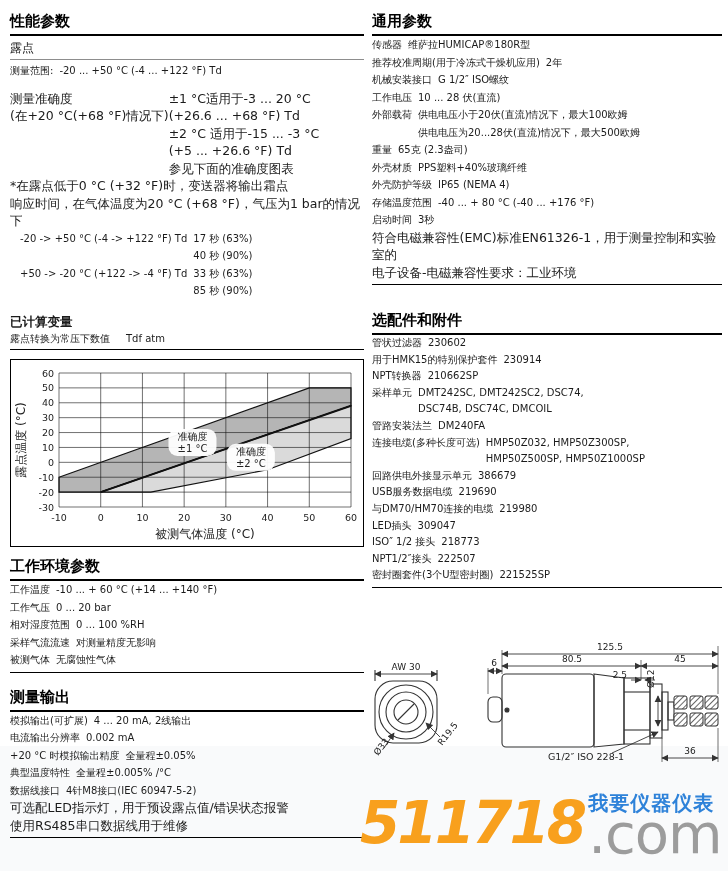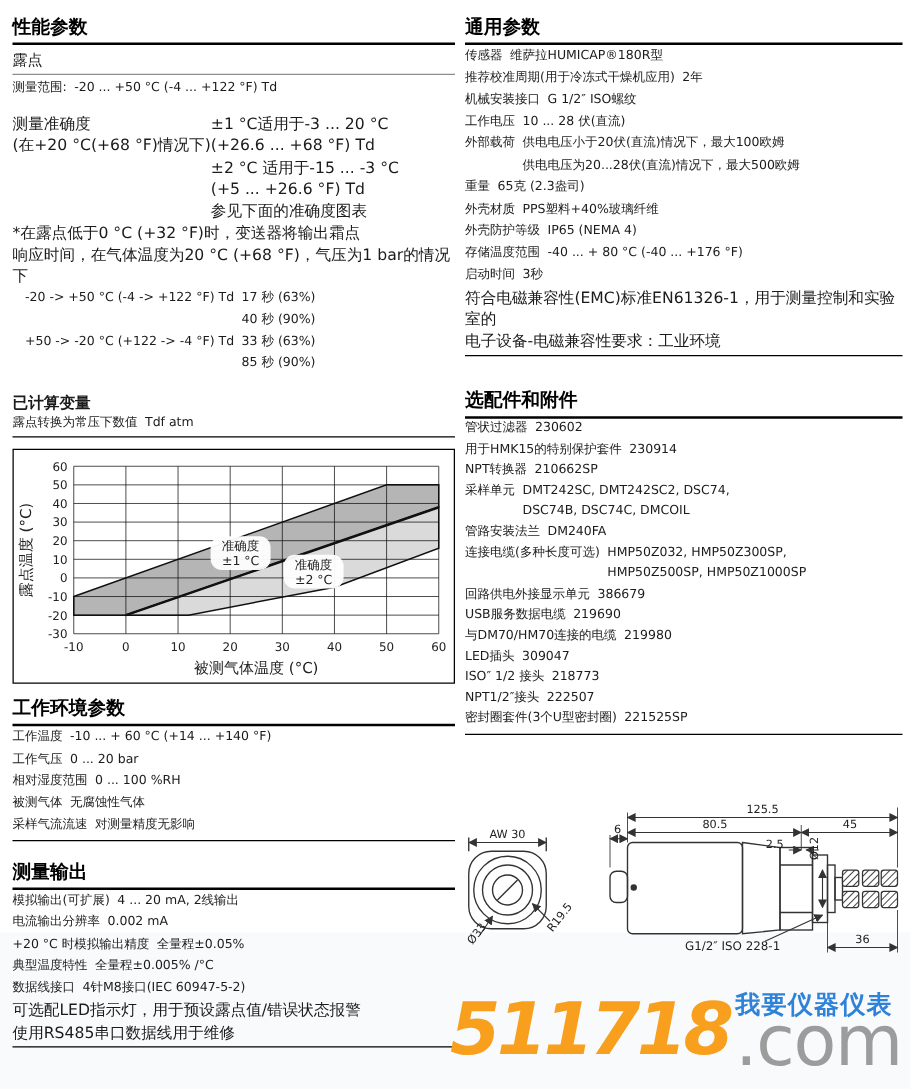--- a/index.html
+++ b/index.html
@@ -11,21 +11,21 @@
   .sec-title{font-size:15px;font-weight:bold;color:#000;border-bottom:2px solid #000;padding-bottom:3px;}
   .sub-rule{font-size:12px;padding:4px 0 2px 0;border-bottom:1px solid #8d8d8d;}
   .row{display:flex;justify-content:space-between;font-size:10px;line-height:17.5px;}
   .row .lbl{white-space:nowrap;}
   .row .val{flex:1;margin-left:6px;}
   .note{font-size:12.5px;line-height:17.5px;}
   .acc-block{display:flex;justify-content:space-between;margin-top:10px;font-size:12.5px;line-height:17.5px;}
   .acc-block .right{flex:1;}
   .resp-row .lbl{padding-left:10px;}
   .calc-title{font-weight:bold;font-size:12.5px;margin-top:13px;line-height:17px;}
-  .calc-row{border-bottom:1.6px solid #000;padding-bottom:2px;}
+  .calc-row{border-bottom:1.6px solid #000;padding-bottom:2px;gap:10px;}
   .chart-box{margin-top:9px;border:1.6px solid #000;padding:3px 0 1px 2px;background:#fff;}
   .rows-wrap{padding-bottom:3px;border-bottom:1.8px solid #000;}
   .mt10{margin-top:10px;}
   .mt14{margin-top:15px;}
   .mt24{margin-top:26px;}
   .opt .row{line-height:16.6px;}
   .drawing-wrap{margin-top:46px;}
   svg text{fill:#222;}
   .logo{position:absolute;left:360px;top:792px;z-index:2;display:flex;align-items:center;white-space:nowrap;}
   .logo .num{font-size:58px;font-weight:bold;font-style:italic;letter-spacing:-3px;line-height:58px;}
@@ -154,27 +154,27 @@
         <div class="lbl">工作气压</div>
         <div class="val">0 ... 20 bar</div>
       </div>
 
       <div class="row">
         <div class="lbl">相对湿度范围</div>
         <div class="val">0 ... 100 %RH</div>
       </div>
 
       <div class="row">
+        <div class="lbl">采样气流流速</div>
+        <div class="val">对测量精度无影响</div>
+      </div>
+
+      <div class="row">
         <div class="lbl">被测气体</div>
         <div class="val">无腐蚀性气体</div>
-      </div>
-
-      <div class="row">
-        <div class="lbl">采样气流流速</div>
-        <div class="val">对测量精度无影响</div>
       </div>
     </div>
 
   <div class="sec-title mt14">测量输出</div>
   <div class="rows-wrap">
     <div>
 
         <div class="row">
           <div class="lbl">模拟输出(可扩展)</div>
           <div class="val">4 ... 20 mA, 2线输出</div>

